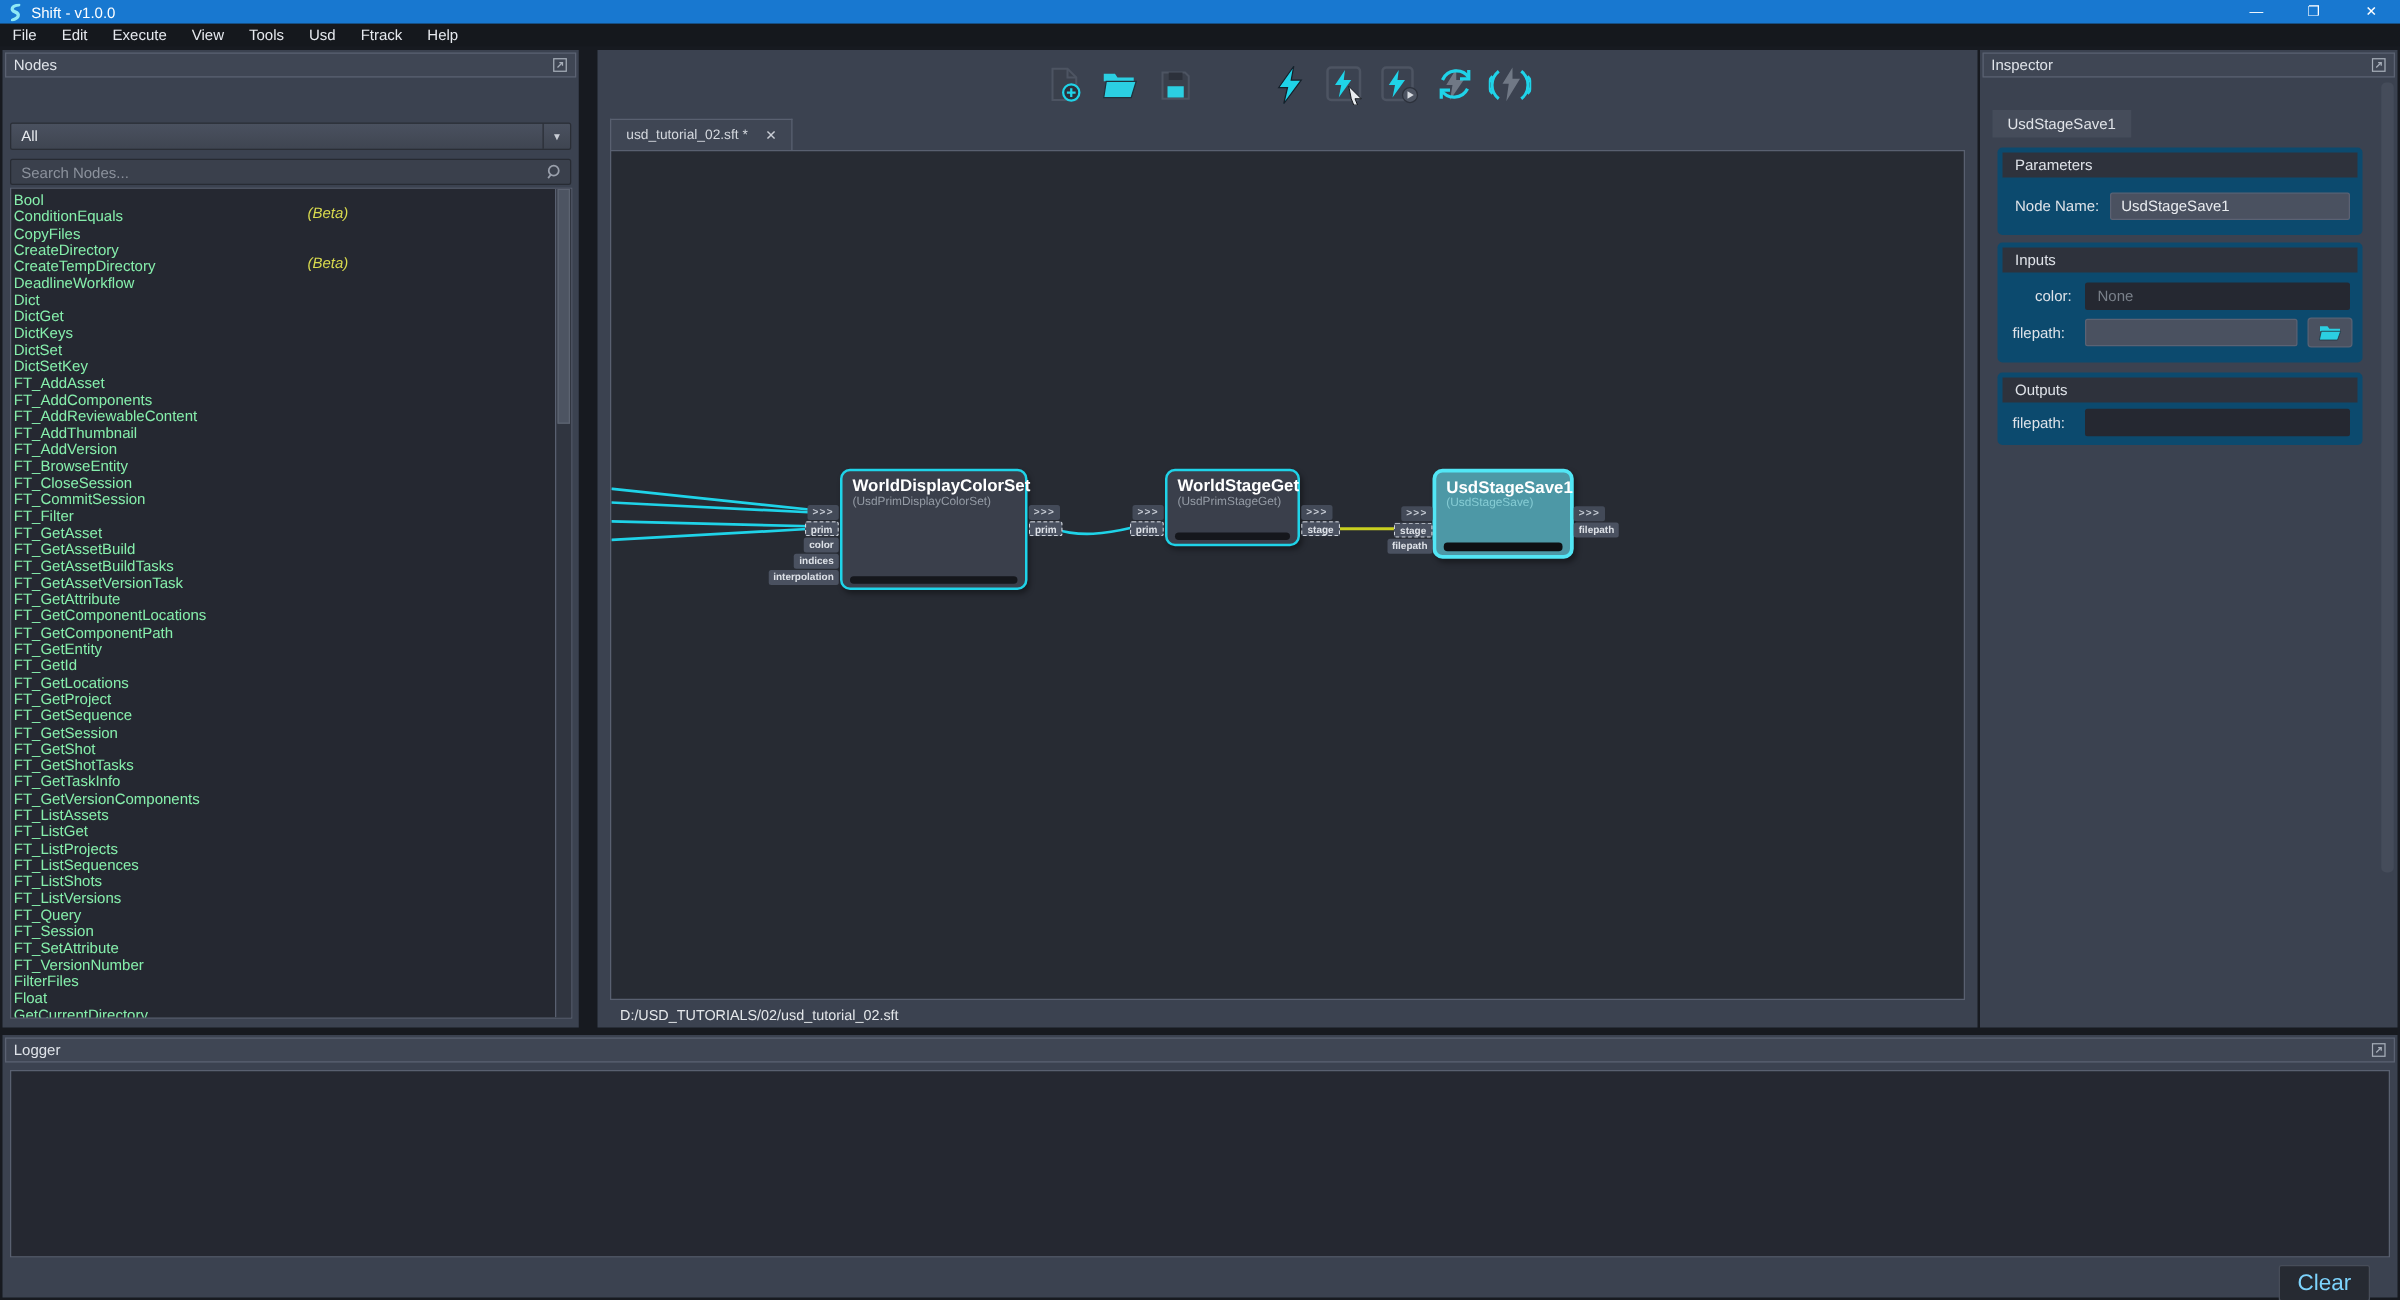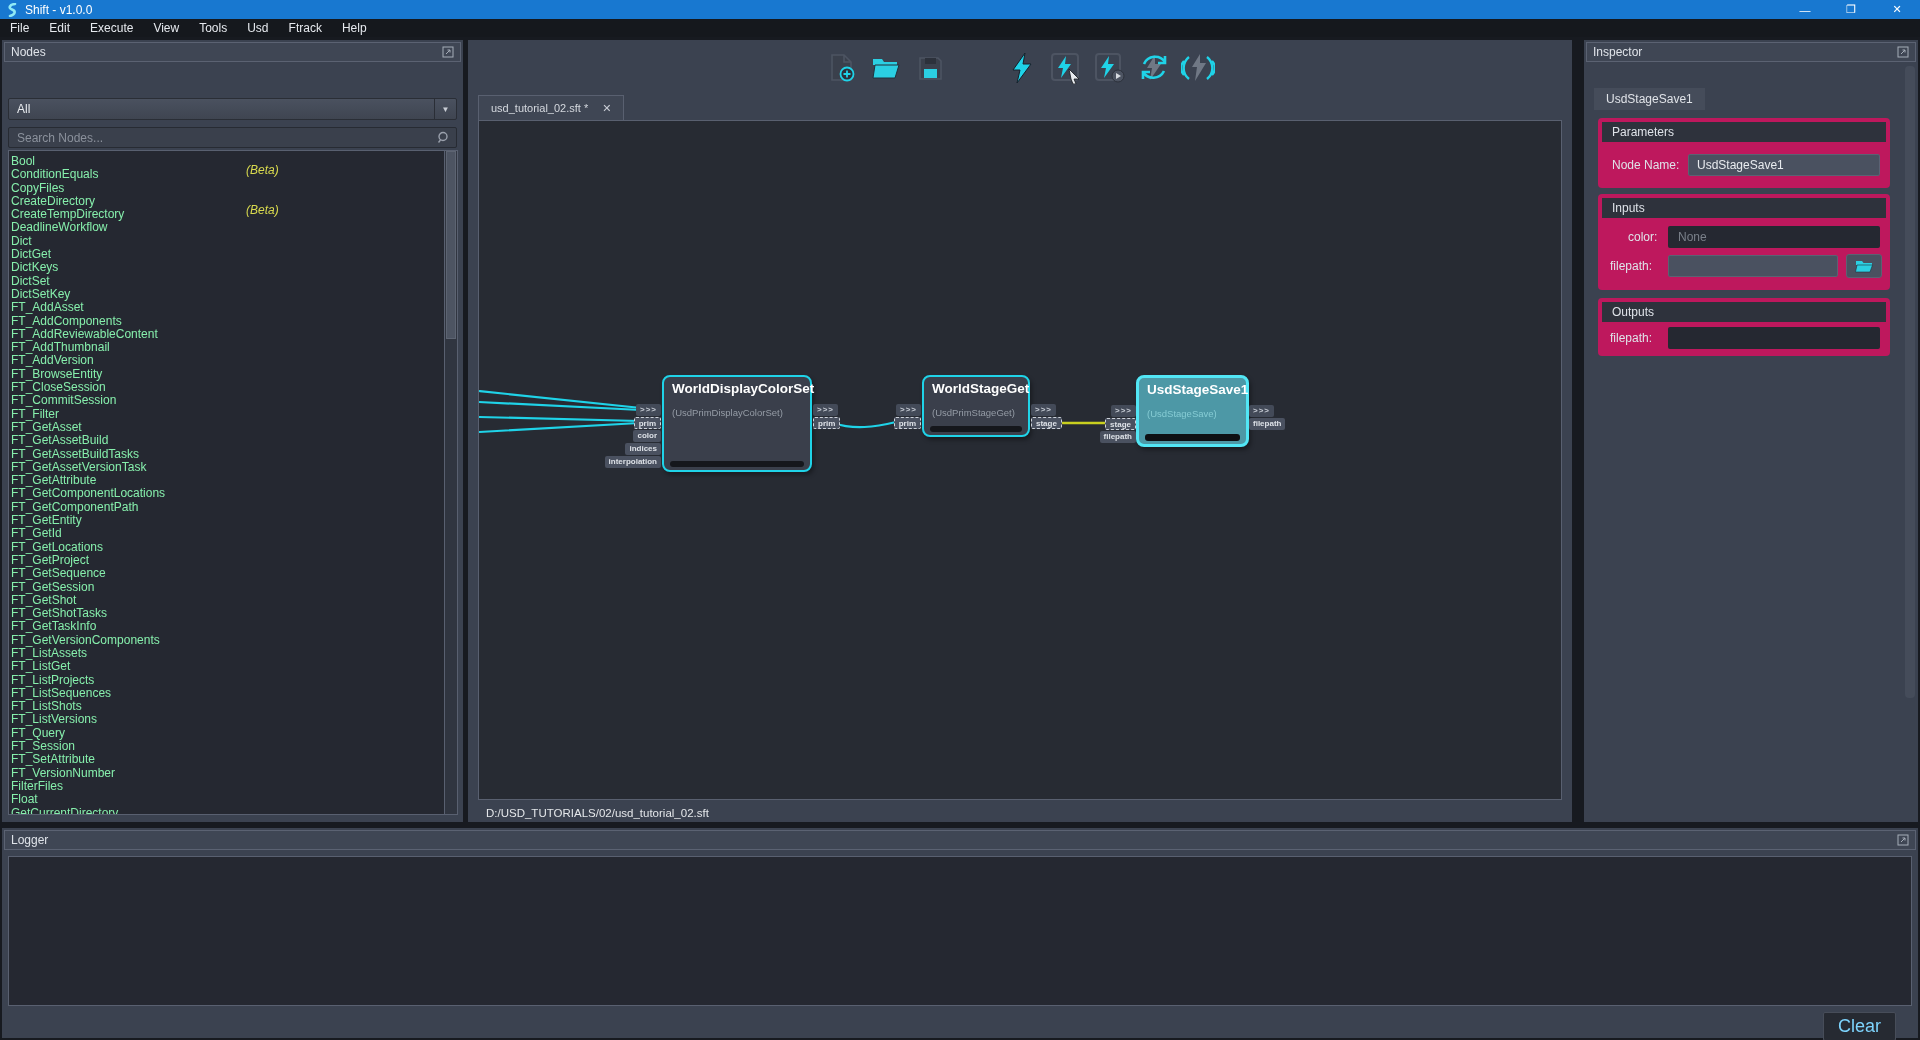--- a/index.html
+++ b/index.html
@@ -48,53 +48,53 @@
   .search-icon{margin-right:6px;flex:0 0 auto;}
   .listbox{position:absolute;left:6px;right:5px;top:110px;bottom:7px;background:var(--dark);border:1px solid #596070;overflow:hidden;display:flex;}
   .list-items{flex:1;overflow:hidden;}
   .list-row{height:13.3px;position:relative;white-space:nowrap;}
   .list-row .nm{font-size:12px;line-height:13px;color:#86efac;padding-left:2px;}
   .list-row .beta{position:absolute;left:237px;top:0;font-size:12px;line-height:13px;font-style:italic;color:var(--beta);}
   .list-scroll{width:13px;background:#303540;border-left:1px solid #596070;position:relative;}
   .list-thumb{position:absolute;left:1px;right:1px;top:0;height:188px;background:#4d5462;border:1px solid #5d6472;}
 
   
-  #center-panel{left:468px;top:40px;width:1104px;height:782px;padding-left:28px;}
+  #center-panel{left:478px;top:40px;width:1104px;height:782px;padding-left:28px;}
   .toolbar{position:absolute;left:0;top:10px;width:100%;display:flex;justify-content:center;align-items:center;}
   .tool-btn{width:34px;height:36px;margin:0 5px;display:flex;align-items:center;justify-content:center;}
   .tool-gap{width:48px;}
   .tabbar{position:absolute;left:10px;top:55px;height:25px;display:flex;}
   .tab{background:var(--panel-header);border:1px solid #596070;border-bottom:none;padding:0 12px;display:flex;align-items:center;gap:14px;}
   .tab-label{font-size:11px;color:#d4d8de;}
   .tab-close{font-size:11px;color:#c9cdd5;}
   .canvas{position:absolute;left:10px;right:10px;top:80px;bottom:22px;background:var(--canvas);border:1px solid #596070;overflow:hidden;}
   .statusbar{position:absolute;left:18px;bottom:3px;font-size:11.5px;color:#e4e7ea;}
 
   
   #edge-layer{position:absolute;left:0;top:0;width:100%;height:100%;}
   .edge-data{stroke:var(--accent);stroke-width:2.2;fill:none;}
   .edge-stage{stroke:var(--edge-stage);stroke-width:2.5;fill:none;}
   .graph-node{position:absolute;background:#3a3f4b;border:2px solid var(--accent);border-radius:8px;box-shadow:2px 3px 4px rgba(0,0,0,.35);}
   .graph-node.selected{background:#4d98a6;border:3px solid #52e6f5;}
   .gn-title{font-size:13.5px;font-weight:bold;color:#fff;margin:4px 8px 0;white-space:nowrap;}
-  .gn-sub{font-size:9.5px;color:#959ca6;margin:11px 8px;white-space:nowrap;}
+  .gn-sub{font-size:9.5px;color:#959ca6;margin:0 8px;white-space:nowrap;}
   .graph-node.selected .gn-sub{color:#86ccd4;}
   .gn-strip{position:absolute;left:6px;right:6px;bottom:3px;height:6px;background:#15171c;border-radius:3px;}
   .graph-node.selected .gn-strip{background:#0e1013;height:7px;}
   .port{position:absolute;height:12px;line-height:10px;font-size:8px;font-weight:bold;color:#dde1e7;background:var(--badge);padding:1px 4px;border-radius:2px;white-space:nowrap;}
   .port-in{right:calc(100% + 3px);}
   .port-out{left:calc(100% + 3px);}
   .port-flow{background:#434a58;color:#c6cbd4;letter-spacing:1px;}
   .port-connected{border:1px dashed #cdd2da;}
 
   
   #inspector-panel{left:1584px;top:40px;width:334px;height:782px;}
   .insp-scroll{position:absolute;right:3px;top:26px;width:10px;height:632px;background:#454c5a;border-radius:4px;}
   .insp-tab{position:absolute;left:10px;top:48px;background:#454c5a;padding:4px 12px;font-size:12px;color:#e0e3e8;}
-  .group{position:absolute;left:14px;width:292px;background:#be185d;border-radius:4px;}
+  .group{position:absolute;left:14px;width:292px;background:#0c4a6e;border-radius:4px;}
   .group-header{position:absolute;left:4px;right:4px;top:4px;height:20px;background:#2e323c;display:flex;align-items:center;padding-left:10px;font-size:12px;color:#dfe3e9;}
   .g-label{position:absolute;font-size:12px;color:#dfe3e9;}
   .g-input{position:absolute;height:22px;background:var(--badge);border:1px solid #5b6273;border-radius:2px;color:var(--text);font-size:12px;padding-left:8px;font-family:"Liberation Sans",sans-serif;outline:none;}
   .g-dark{position:absolute;height:22px;background:var(--dark);border-radius:2px;color:#7a808a;font-size:12px;line-height:22px;padding-left:10px;}
   .folder-btn{position:absolute;width:36px;height:24px;background:var(--badge);border:1px solid #5b6273;border-radius:3px;display:flex;align-items:center;justify-content:center;}
 
   
   #logger-panel{left:2px;top:828px;width:1916px;height:210px;}
   .logger-content{position:absolute;left:6px;right:6px;top:28px;height:150px;background:var(--dark);border:1px solid #596070;}
   .clear-btn{position:absolute;right:22px;top:184px;background:#262a32;border:1px solid #474d59;border-radius:2px;color:#7dd3fc;font-size:18px;padding:3px 14px;}

